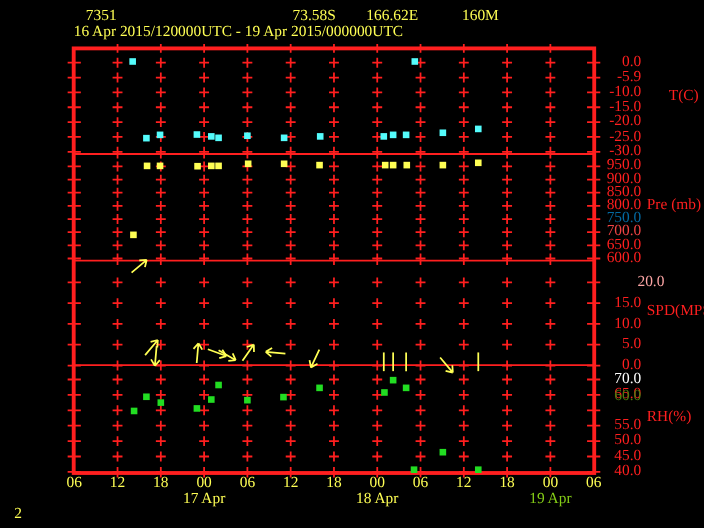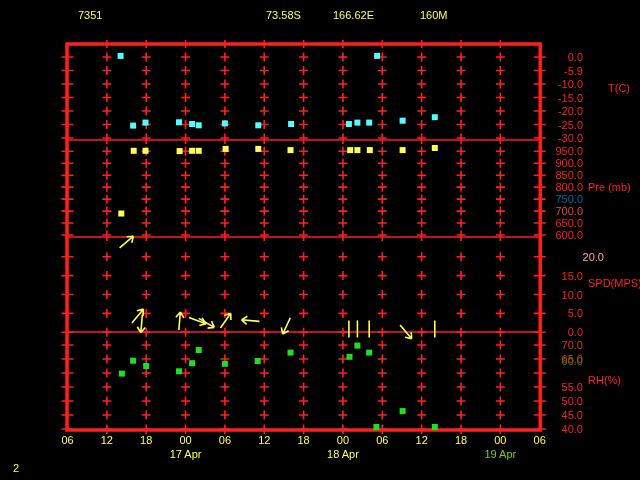--- a/index.html
+++ b/index.html
@@ -1,33 +1,34 @@
 <!DOCTYPE html>
 <html><head>
 <meta charset="utf-8">
 <style>
   html,body{margin:0;padding:0;background:#000;}
   .screen{position:relative;width:640px;height:480px;background:#000;overflow:hidden;
-          font-family:Liberation Sans, sans-serif;font-size:11px;line-height:14px;}
+          font-family:Liberation Serif, serif;font-size:14px;line-height:14px;}
   .abs{position:absolute;white-space:pre;}
   .yellow{color:#ffff54;}
   #chart{position:absolute;left:0;top:0;}
   .ytick{position:absolute;width:42px;text-align:right;white-space:pre;}
   .xtick{position:absolute;width:26px;text-align:center;white-space:pre;}
   .xdate{position:absolute;width:60px;text-align:center;white-space:pre;}
 </style>
 </head>
 <body>
 
 <div class="screen">
 
   <span class="abs yellow" style="left:78px;top:8px;">7351</span>
   <span class="abs yellow" style="left:266px;top:8px;">73.58S</span>
   <span class="abs yellow" style="left:333px;top:8px;">166.62E</span>
   <span class="abs yellow" style="left:420px;top:8px;">160M</span>
+  <span class="abs yellow" style="left:67px;top:23px;">16 Apr 2015/120000UTC - 19 Apr 2015/000000UTC</span>
 
   <svg id="chart" width="640" height="480">
       <rect x="67" y="44" width="473.20000000000005" height="386" fill="none" stroke="#ff1f1f" stroke-width="3.5"></rect>
       <line x1="67.5" y1="140" x2="539.7" y2="140" stroke="#ff1f1f" stroke-width="1.6"></line>
       <line x1="67.5" y1="237" x2="539.7" y2="237" stroke="#ff1f1f" stroke-width="1.6"></line>
       <line x1="67.5" y1="332" x2="539.7" y2="332" stroke="#ff1f1f" stroke-width="1.6"></line>
       <path d="M106.85 52.5L106.85 61.5M102.35 57L111.35 57M146.2 52.5L146.2 61.5M141.7 57L150.7 57M185.55 52.5L185.55 61.5M181.05 57L190.05 57M224.9 52.5L224.9 61.5M220.4 57L229.4 57M264.25 52.5L264.25 61.5M259.75 57L268.75 57M303.6 52.5L303.6 61.5M299.1 57L308.1 57M342.95000000000005 52.5L342.95000000000005 61.5M338.45000000000005 57L347.45000000000005 57M382.3 52.5L382.3 61.5M377.8 57L386.8 57M421.65000000000003 52.5L421.65000000000003 61.5M417.15000000000003 57L426.15000000000003 57M461.00000000000006 52.5L461.00000000000006 61.5M456.50000000000006 57L465.50000000000006 57M500.35 52.5L500.35 61.5M495.85 57L504.85 57M61.5 57L73.5 57M533.7 57L545.7 57M106.85 66L106.85 75M102.35 70.5L111.35 70.5M146.2 66L146.2 75M141.7 70.5L150.7 70.5M185.55 66L185.55 75M181.05 70.5L190.05 70.5M224.9 66L224.9 75M220.4 70.5L229.4 70.5M264.25 66L264.25 75M259.75 70.5L268.75 70.5M303.6 66L303.6 75M299.1 70.5L308.1 70.5M342.95000000000005 66L342.95000000000005 75M338.45000000000005 70.5L347.45000000000005 70.5M382.3 66L382.3 75M377.8 70.5L386.8 70.5M421.65000000000003 66L421.65000000000003 75M417.15000000000003 70.5L426.15000000000003 70.5M461.00000000000006 66L461.00000000000006 75M456.50000000000006 70.5L465.50000000000006 70.5M500.35 66L500.35 75M495.85 70.5L504.85 70.5M61.5 70.5L73.5 70.5M533.7 70.5L545.7 70.5M106.85 79.5L106.85 88.5M102.35 84L111.35 84M146.2 79.5L146.2 88.5M141.7 84L150.7 84M185.55 79.5L185.55 88.5M181.05 84L190.05 84M224.9 79.5L224.9 88.5M220.4 84L229.4 84M264.25 79.5L264.25 88.5M259.75 84L268.75 84M303.6 79.5L303.6 88.5M299.1 84L308.1 84M342.95000000000005 79.5L342.95000000000005 88.5M338.45000000000005 84L347.45000000000005 84M382.3 79.5L382.3 88.5M377.8 84L386.8 84M421.65000000000003 79.5L421.65000000000003 88.5M417.15000000000003 84L426.15000000000003 84M461.00000000000006 79.5L461.00000000000006 88.5M456.50000000000006 84L465.50000000000006 84M500.35 79.5L500.35 88.5M495.85 84L504.85 84M61.5 84L73.5 84M533.7 84L545.7 84M106.85 93L106.85 102M102.35 97.5L111.35 97.5M146.2 93L146.2 102M141.7 97.5L150.7 97.5M185.55 93L185.55 102M181.05 97.5L190.05 97.5M224.9 93L224.9 102M220.4 97.5L229.4 97.5M264.25 93L264.25 102M259.75 97.5L268.75 97.5M303.6 93L303.6 102M299.1 97.5L308.1 97.5M342.95000000000005 93L342.95000000000005 102M338.45000000000005 97.5L347.45000000000005 97.5M382.3 93L382.3 102M377.8 97.5L386.8 97.5M421.65000000000003 93L421.65000000000003 102M417.15000000000003 97.5L426.15000000000003 97.5M461.00000000000006 93L461.00000000000006 102M456.50000000000006 97.5L465.50000000000006 97.5M500.35 93L500.35 102M495.85 97.5L504.85 97.5M61.5 97.5L73.5 97.5M533.7 97.5L545.7 97.5M106.85 106.5L106.85 115.5M102.35 111L111.35 111M146.2 106.5L146.2 115.5M141.7 111L150.7 111M185.55 106.5L185.55 115.5M181.05 111L190.05 111M224.9 106.5L224.9 115.5M220.4 111L229.4 111M264.25 106.5L264.25 115.5M259.75 111L268.75 111M303.6 106.5L303.6 115.5M299.1 111L308.1 111M342.95000000000005 106.5L342.95000000000005 115.5M338.45000000000005 111L347.45000000000005 111M382.3 106.5L382.3 115.5M377.8 111L386.8 111M421.65000000000003 106.5L421.65000000000003 115.5M417.15000000000003 111L426.15000000000003 111M461.00000000000006 106.5L461.00000000000006 115.5M456.50000000000006 111L465.50000000000006 111M500.35 106.5L500.35 115.5M495.85 111L504.85 111M61.5 111L73.5 111M533.7 111L545.7 111M106.85 120L106.85 129M102.35 124.5L111.35 124.5M146.2 120L146.2 129M141.7 124.5L150.7 124.5M185.55 120L185.55 129M181.05 124.5L190.05 124.5M224.9 120L224.9 129M220.4 124.5L229.4 124.5M264.25 120L264.25 129M259.75 124.5L268.75 124.5M303.6 120L303.6 129M299.1 124.5L308.1 124.5M342.95000000000005 120L342.95000000000005 129M338.45000000000005 124.5L347.45000000000005 124.5M382.3 120L382.3 129M377.8 124.5L386.8 124.5M421.65000000000003 120L421.65000000000003 129M417.15000000000003 124.5L426.15000000000003 124.5M461.00000000000006 120L461.00000000000006 129M456.50000000000006 124.5L465.50000000000006 124.5M500.35 120L500.35 129M495.85 124.5L504.85 124.5M61.5 124.5L73.5 124.5M533.7 124.5L545.7 124.5M106.85 133.5L106.85 142.5M102.35 138L111.35 138M146.2 133.5L146.2 142.5M141.7 138L150.7 138M185.55 133.5L185.55 142.5M181.05 138L190.05 138M224.9 133.5L224.9 142.5M220.4 138L229.4 138M264.25 133.5L264.25 142.5M259.75 138L268.75 138M303.6 133.5L303.6 142.5M299.1 138L308.1 138M342.95000000000005 133.5L342.95000000000005 142.5M338.45000000000005 138L347.45000000000005 138M382.3 133.5L382.3 142.5M377.8 138L386.8 138M421.65000000000003 133.5L421.65000000000003 142.5M417.15000000000003 138L426.15000000000003 138M461.00000000000006 133.5L461.00000000000006 142.5M456.50000000000006 138L465.50000000000006 138M500.35 133.5L500.35 142.5M495.85 138L504.85 138M61.5 138L73.5 138M533.7 138L545.7 138M106.85 146.8L106.85 155.8M102.35 151.3L111.35 151.3M146.2 146.8L146.2 155.8M141.7 151.3L150.7 151.3M185.55 146.8L185.55 155.8M181.05 151.3L190.05 151.3M224.9 146.8L224.9 155.8M220.4 151.3L229.4 151.3M264.25 146.8L264.25 155.8M259.75 151.3L268.75 151.3M303.6 146.8L303.6 155.8M299.1 151.3L308.1 151.3M342.95000000000005 146.8L342.95000000000005 155.8M338.45000000000005 151.3L347.45000000000005 151.3M382.3 146.8L382.3 155.8M377.8 151.3L386.8 151.3M421.65000000000003 146.8L421.65000000000003 155.8M417.15000000000003 151.3L426.15000000000003 151.3M461.00000000000006 146.8L461.00000000000006 155.8M456.50000000000006 151.3L465.50000000000006 151.3M500.35 146.8L500.35 155.8M495.85 151.3L504.85 151.3M61.5 151.3L73.5 151.3M533.7 151.3L545.7 151.3M106.85 158.75714285714287L106.85 167.75714285714287M102.35 163.25714285714287L111.35 163.25714285714287M146.2 158.75714285714287L146.2 167.75714285714287M141.7 163.25714285714287L150.7 163.25714285714287M185.55 158.75714285714287L185.55 167.75714285714287M181.05 163.25714285714287L190.05 163.25714285714287M224.9 158.75714285714287L224.9 167.75714285714287M220.4 163.25714285714287L229.4 163.25714285714287M264.25 158.75714285714287L264.25 167.75714285714287M259.75 163.25714285714287L268.75 163.25714285714287M303.6 158.75714285714287L303.6 167.75714285714287M299.1 163.25714285714287L308.1 163.25714285714287M342.95000000000005 158.75714285714287L342.95000000000005 167.75714285714287M338.45000000000005 163.25714285714287L347.45000000000005 163.25714285714287M382.3 158.75714285714287L382.3 167.75714285714287M377.8 163.25714285714287L386.8 163.25714285714287M421.65000000000003 158.75714285714287L421.65000000000003 167.75714285714287M417.15000000000003 163.25714285714287L426.15000000000003 163.25714285714287M461.00000000000006 158.75714285714287L461.00000000000006 167.75714285714287M456.50000000000006 163.25714285714287L465.50000000000006 163.25714285714287M500.35 158.75714285714287L500.35 167.75714285714287M495.85 163.25714285714287L504.85 163.25714285714287M61.5 163.25714285714287L73.5 163.25714285714287M533.7 163.25714285714287L545.7 163.25714285714287M106.85 170.71428571428572L106.85 179.71428571428572M102.35 175.21428571428572L111.35 175.21428571428572M146.2 170.71428571428572L146.2 179.71428571428572M141.7 175.21428571428572L150.7 175.21428571428572M185.55 170.71428571428572L185.55 179.71428571428572M181.05 175.21428571428572L190.05 175.21428571428572M224.9 170.71428571428572L224.9 179.71428571428572M220.4 175.21428571428572L229.4 175.21428571428572M264.25 170.71428571428572L264.25 179.71428571428572M259.75 175.21428571428572L268.75 175.21428571428572M303.6 170.71428571428572L303.6 179.71428571428572M299.1 175.21428571428572L308.1 175.21428571428572M342.95000000000005 170.71428571428572L342.95000000000005 179.71428571428572M338.45000000000005 175.21428571428572L347.45000000000005 175.21428571428572M382.3 170.71428571428572L382.3 179.71428571428572M377.8 175.21428571428572L386.8 175.21428571428572M421.65000000000003 170.71428571428572L421.65000000000003 179.71428571428572M417.15000000000003 175.21428571428572L426.15000000000003 175.21428571428572M461.00000000000006 170.71428571428572L461.00000000000006 179.71428571428572M456.50000000000006 175.21428571428572L465.50000000000006 175.21428571428572M500.35 170.71428571428572L500.35 179.71428571428572M495.85 175.21428571428572L504.85 175.21428571428572M61.5 175.21428571428572L73.5 175.21428571428572M533.7 175.21428571428572L545.7 175.21428571428572M106.85 182.67142857142858L106.85 191.67142857142858M102.35 187.17142857142858L111.35 187.17142857142858M146.2 182.67142857142858L146.2 191.67142857142858M141.7 187.17142857142858L150.7 187.17142857142858M185.55 182.67142857142858L185.55 191.67142857142858M181.05 187.17142857142858L190.05 187.17142857142858M224.9 182.67142857142858L224.9 191.67142857142858M220.4 187.17142857142858L229.4 187.17142857142858M264.25 182.67142857142858L264.25 191.67142857142858M259.75 187.17142857142858L268.75 187.17142857142858M303.6 182.67142857142858L303.6 191.67142857142858M299.1 187.17142857142858L308.1 187.17142857142858M342.95000000000005 182.67142857142858L342.95000000000005 191.67142857142858M338.45000000000005 187.17142857142858L347.45000000000005 187.17142857142858M382.3 182.67142857142858L382.3 191.67142857142858M377.8 187.17142857142858L386.8 187.17142857142858M421.65000000000003 182.67142857142858L421.65000000000003 191.67142857142858M417.15000000000003 187.17142857142858L426.15000000000003 187.17142857142858M461.00000000000006 182.67142857142858L461.00000000000006 191.67142857142858M456.50000000000006 187.17142857142858L465.50000000000006 187.17142857142858M500.35 182.67142857142858L500.35 191.67142857142858M495.85 187.17142857142858L504.85 187.17142857142858M61.5 187.17142857142858L73.5 187.17142857142858M533.7 187.17142857142858L545.7 187.17142857142858M106.85 194.62857142857143L106.85 203.62857142857143M102.35 199.12857142857143L111.35 199.12857142857143M146.2 194.62857142857143L146.2 203.62857142857143M141.7 199.12857142857143L150.7 199.12857142857143M185.55 194.62857142857143L185.55 203.62857142857143M181.05 199.12857142857143L190.05 199.12857142857143M224.9 194.62857142857143L224.9 203.62857142857143M220.4 199.12857142857143L229.4 199.12857142857143M264.25 194.62857142857143L264.25 203.62857142857143M259.75 199.12857142857143L268.75 199.12857142857143M303.6 194.62857142857143L303.6 203.62857142857143M299.1 199.12857142857143L308.1 199.12857142857143M342.95000000000005 194.62857142857143L342.95000000000005 203.62857142857143M338.45000000000005 199.12857142857143L347.45000000000005 199.12857142857143M382.3 194.62857142857143L382.3 203.62857142857143M377.8 199.12857142857143L386.8 199.12857142857143M421.65000000000003 194.62857142857143L421.65000000000003 203.62857142857143M417.15000000000003 199.12857142857143L426.15000000000003 199.12857142857143M461.00000000000006 194.62857142857143L461.00000000000006 203.62857142857143M456.50000000000006 199.12857142857143L465.50000000000006 199.12857142857143M500.35 194.62857142857143L500.35 203.62857142857143M495.85 199.12857142857143L504.85 199.12857142857143M61.5 199.12857142857143L73.5 199.12857142857143M533.7 199.12857142857143L545.7 199.12857142857143M106.85 206.5857142857143L106.85 215.5857142857143M102.35 211.0857142857143L111.35 211.0857142857143M146.2 206.5857142857143L146.2 215.5857142857143M141.7 211.0857142857143L150.7 211.0857142857143M185.55 206.5857142857143L185.55 215.5857142857143M181.05 211.0857142857143L190.05 211.0857142857143M224.9 206.5857142857143L224.9 215.5857142857143M220.4 211.0857142857143L229.4 211.0857142857143M264.25 206.5857142857143L264.25 215.5857142857143M259.75 211.0857142857143L268.75 211.0857142857143M303.6 206.5857142857143L303.6 215.5857142857143M299.1 211.0857142857143L308.1 211.0857142857143M342.95000000000005 206.5857142857143L342.95000000000005 215.5857142857143M338.45000000000005 211.0857142857143L347.45000000000005 211.0857142857143M382.3 206.5857142857143L382.3 215.5857142857143M377.8 211.0857142857143L386.8 211.0857142857143M421.65000000000003 206.5857142857143L421.65000000000003 215.5857142857143M417.15000000000003 211.0857142857143L426.15000000000003 211.0857142857143M461.00000000000006 206.5857142857143L461.00000000000006 215.5857142857143M456.50000000000006 211.0857142857143L465.50000000000006 211.0857142857143M500.35 206.5857142857143L500.35 215.5857142857143M495.85 211.0857142857143L504.85 211.0857142857143M61.5 211.0857142857143L73.5 211.0857142857143M533.7 211.0857142857143L545.7 211.0857142857143M106.85 218.54285714285714L106.85 227.54285714285714M102.35 223.04285714285714L111.35 223.04285714285714M146.2 218.54285714285714L146.2 227.54285714285714M141.7 223.04285714285714L150.7 223.04285714285714M185.55 218.54285714285714L185.55 227.54285714285714M181.05 223.04285714285714L190.05 223.04285714285714M224.9 218.54285714285714L224.9 227.54285714285714M220.4 223.04285714285714L229.4 223.04285714285714M264.25 218.54285714285714L264.25 227.54285714285714M259.75 223.04285714285714L268.75 223.04285714285714M303.6 218.54285714285714L303.6 227.54285714285714M299.1 223.04285714285714L308.1 223.04285714285714M342.95000000000005 218.54285714285714L342.95000000000005 227.54285714285714M338.45000000000005 223.04285714285714L347.45000000000005 223.04285714285714M382.3 218.54285714285714L382.3 227.54285714285714M377.8 223.04285714285714L386.8 223.04285714285714M421.65000000000003 218.54285714285714L421.65000000000003 227.54285714285714M417.15000000000003 223.04285714285714L426.15000000000003 223.04285714285714M461.00000000000006 218.54285714285714L461.00000000000006 227.54285714285714M456.50000000000006 223.04285714285714L465.50000000000006 223.04285714285714M500.35 218.54285714285714L500.35 227.54285714285714M495.85 223.04285714285714L504.85 223.04285714285714M61.5 223.04285714285714L73.5 223.04285714285714M533.7 223.04285714285714L545.7 223.04285714285714M106.85 230.5L106.85 239.5M102.35 235L111.35 235M146.2 230.5L146.2 239.5M141.7 235L150.7 235M185.55 230.5L185.55 239.5M181.05 235L190.05 235M224.9 230.5L224.9 239.5M220.4 235L229.4 235M264.25 230.5L264.25 239.5M259.75 235L268.75 235M303.6 230.5L303.6 239.5M299.1 235L308.1 235M342.95000000000005 230.5L342.95000000000005 239.5M338.45000000000005 235L347.45000000000005 235M382.3 230.5L382.3 239.5M377.8 235L386.8 235M421.65000000000003 230.5L421.65000000000003 239.5M417.15000000000003 235L426.15000000000003 235M461.00000000000006 230.5L461.00000000000006 239.5M456.50000000000006 235L465.50000000000006 235M500.35 230.5L500.35 239.5M495.85 235L504.85 235M61.5 235L73.5 235M533.7 235L545.7 235M106.85 252.2L106.85 261.2M102.35 256.7L111.35 256.7M146.2 252.2L146.2 261.2M141.7 256.7L150.7 256.7M185.55 252.2L185.55 261.2M181.05 256.7L190.05 256.7M224.9 252.2L224.9 261.2M220.4 256.7L229.4 256.7M264.25 252.2L264.25 261.2M259.75 256.7L268.75 256.7M303.6 252.2L303.6 261.2M299.1 256.7L308.1 256.7M342.95000000000005 252.2L342.95000000000005 261.2M338.45000000000005 256.7L347.45000000000005 256.7M382.3 252.2L382.3 261.2M377.8 256.7L386.8 256.7M421.65000000000003 252.2L421.65000000000003 261.2M417.15000000000003 256.7L426.15000000000003 256.7M461.00000000000006 252.2L461.00000000000006 261.2M456.50000000000006 256.7L465.50000000000006 256.7M500.35 252.2L500.35 261.2M495.85 256.7L504.85 256.7M61.5 256.7L73.5 256.7M533.7 256.7L545.7 256.7M106.85 271.1L106.85 280.1M102.35 275.6L111.35 275.6M146.2 271.1L146.2 280.1M141.7 275.6L150.7 275.6M185.55 271.1L185.55 280.1M181.05 275.6L190.05 275.6M224.9 271.1L224.9 280.1M220.4 275.6L229.4 275.6M264.25 271.1L264.25 280.1M259.75 275.6L268.75 275.6M303.6 271.1L303.6 280.1M299.1 275.6L308.1 275.6M342.95000000000005 271.1L342.95000000000005 280.1M338.45000000000005 275.6L347.45000000000005 275.6M382.3 271.1L382.3 280.1M377.8 275.6L386.8 275.6M421.65000000000003 271.1L421.65000000000003 280.1M417.15000000000003 275.6L426.15000000000003 275.6M461.00000000000006 271.1L461.00000000000006 280.1M456.50000000000006 275.6L465.50000000000006 275.6M500.35 271.1L500.35 280.1M495.85 275.6L504.85 275.6M61.5 275.6L73.5 275.6M533.7 275.6L545.7 275.6M106.85 290L106.85 299M102.35 294.5L111.35 294.5M146.2 290L146.2 299M141.7 294.5L150.7 294.5M185.55 290L185.55 299M181.05 294.5L190.05 294.5M224.9 290L224.9 299M220.4 294.5L229.4 294.5M264.25 290L264.25 299M259.75 294.5L268.75 294.5M303.6 290L303.6 299M299.1 294.5L308.1 294.5M342.95000000000005 290L342.95000000000005 299M338.45000000000005 294.5L347.45000000000005 294.5M382.3 290L382.3 299M377.8 294.5L386.8 294.5M421.65000000000003 290L421.65000000000003 299M417.15000000000003 294.5L426.15000000000003 294.5M461.00000000000006 290L461.00000000000006 299M456.50000000000006 294.5L465.50000000000006 294.5M500.35 290L500.35 299M495.85 294.5L504.85 294.5M61.5 294.5L73.5 294.5M533.7 294.5L545.7 294.5M106.85 308.9L106.85 317.9M102.35 313.4L111.35 313.4M146.2 308.9L146.2 317.9M141.7 313.4L150.7 313.4M185.55 308.9L185.55 317.9M181.05 313.4L190.05 313.4M224.9 308.9L224.9 317.9M220.4 313.4L229.4 313.4M264.25 308.9L264.25 317.9M259.75 313.4L268.75 313.4M303.6 308.9L303.6 317.9M299.1 313.4L308.1 313.4M342.95000000000005 308.9L342.95000000000005 317.9M338.45000000000005 313.4L347.45000000000005 313.4M382.3 308.9L382.3 317.9M377.8 313.4L386.8 313.4M421.65000000000003 308.9L421.65000000000003 317.9M417.15000000000003 313.4L426.15000000000003 313.4M461.00000000000006 308.9L461.00000000000006 317.9M456.50000000000006 313.4L465.50000000000006 313.4M500.35 308.9L500.35 317.9M495.85 313.4L504.85 313.4M61.5 313.4L73.5 313.4M533.7 313.4L545.7 313.4M106.85 327.8L106.85 336.8M102.35 332.3L111.35 332.3M146.2 327.8L146.2 336.8M141.7 332.3L150.7 332.3M185.55 327.8L185.55 336.8M181.05 332.3L190.05 332.3M224.9 327.8L224.9 336.8M220.4 332.3L229.4 332.3M264.25 327.8L264.25 336.8M259.75 332.3L268.75 332.3M303.6 327.8L303.6 336.8M299.1 332.3L308.1 332.3M342.95000000000005 327.8L342.95000000000005 336.8M338.45000000000005 332.3L347.45000000000005 332.3M382.3 327.8L382.3 336.8M377.8 332.3L386.8 332.3M421.65000000000003 327.8L421.65000000000003 336.8M417.15000000000003 332.3L426.15000000000003 332.3M461.00000000000006 327.8L461.00000000000006 336.8M456.50000000000006 332.3L465.50000000000006 332.3M500.35 327.8L500.35 336.8M495.85 332.3L504.85 332.3M61.5 332.3L73.5 332.3M533.7 332.3L545.7 332.3M106.85 340.5L106.85 349.5M102.35 345L111.35 345M146.2 340.5L146.2 349.5M141.7 345L150.7 345M185.55 340.5L185.55 349.5M181.05 345L190.05 345M224.9 340.5L224.9 349.5M220.4 345L229.4 345M264.25 340.5L264.25 349.5M259.75 345L268.75 345M303.6 340.5L303.6 349.5M299.1 345L308.1 345M342.95000000000005 340.5L342.95000000000005 349.5M338.45000000000005 345L347.45000000000005 345M382.3 340.5L382.3 349.5M377.8 345L386.8 345M421.65000000000003 340.5L421.65000000000003 349.5M417.15000000000003 345L426.15000000000003 345M461.00000000000006 340.5L461.00000000000006 349.5M456.50000000000006 345L465.50000000000006 345M500.35 340.5L500.35 349.5M495.85 345L504.85 345M61.5 345L73.5 345M533.7 345L545.7 345M106.85 354.5L106.85 363.5M102.35 359L111.35 359M146.2 354.5L146.2 363.5M141.7 359L150.7 359M185.55 354.5L185.55 363.5M181.05 359L190.05 359M224.9 354.5L224.9 363.5M220.4 359L229.4 359M264.25 354.5L264.25 363.5M259.75 359L268.75 359M303.6 354.5L303.6 363.5M299.1 359L308.1 359M342.95000000000005 354.5L342.95000000000005 363.5M338.45000000000005 359L347.45000000000005 359M382.3 354.5L382.3 363.5M377.8 359L386.8 359M421.65000000000003 354.5L421.65000000000003 363.5M417.15000000000003 359L426.15000000000003 359M461.00000000000006 354.5L461.00000000000006 363.5M456.50000000000006 359L465.50000000000006 359M500.35 354.5L500.35 363.5M495.85 359L504.85 359M61.5 359L73.5 359M533.7 359L545.7 359M106.85 368.5L106.85 377.5M102.35 373L111.35 373M146.2 368.5L146.2 377.5M141.7 373L150.7 373M185.55 368.5L185.55 377.5M181.05 373L190.05 373M224.9 368.5L224.9 377.5M220.4 373L229.4 373M264.25 368.5L264.25 377.5M259.75 373L268.75 373M303.6 368.5L303.6 377.5M299.1 373L308.1 373M342.95000000000005 368.5L342.95000000000005 377.5M338.45000000000005 373L347.45000000000005 373M382.3 368.5L382.3 377.5M377.8 373L386.8 373M421.65000000000003 368.5L421.65000000000003 377.5M417.15000000000003 373L426.15000000000003 373M461.00000000000006 368.5L461.00000000000006 377.5M456.50000000000006 373L465.50000000000006 373M500.35 368.5L500.35 377.5M495.85 373L504.85 373M61.5 373L73.5 373M533.7 373L545.7 373M106.85 382.5L106.85 391.5M102.35 387L111.35 387M146.2 382.5L146.2 391.5M141.7 387L150.7 387M185.55 382.5L185.55 391.5M181.05 387L190.05 387M224.9 382.5L224.9 391.5M220.4 387L229.4 387M264.25 382.5L264.25 391.5M259.75 387L268.75 387M303.6 382.5L303.6 391.5M299.1 387L308.1 387M342.95000000000005 382.5L342.95000000000005 391.5M338.45000000000005 387L347.45000000000005 387M382.3 382.5L382.3 391.5M377.8 387L386.8 387M421.65000000000003 382.5L421.65000000000003 391.5M417.15000000000003 387L426.15000000000003 387M461.00000000000006 382.5L461.00000000000006 391.5M456.50000000000006 387L465.50000000000006 387M500.35 382.5L500.35 391.5M495.85 387L504.85 387M61.5 387L73.5 387M533.7 387L545.7 387M106.85 396.5L106.85 405.5M102.35 401L111.35 401M146.2 396.5L146.2 405.5M141.7 401L150.7 401M185.55 396.5L185.55 405.5M181.05 401L190.05 401M224.9 396.5L224.9 405.5M220.4 401L229.4 401M264.25 396.5L264.25 405.5M259.75 401L268.75 401M303.6 396.5L303.6 405.5M299.1 401L308.1 401M342.95000000000005 396.5L342.95000000000005 405.5M338.45000000000005 401L347.45000000000005 401M382.3 396.5L382.3 405.5M377.8 401L386.8 401M421.65000000000003 396.5L421.65000000000003 405.5M417.15000000000003 401L426.15000000000003 401M461.00000000000006 396.5L461.00000000000006 405.5M456.50000000000006 401L465.50000000000006 401M500.35 396.5L500.35 405.5M495.85 401L504.85 401M61.5 401L73.5 401M533.7 401L545.7 401M106.85 410.5L106.85 419.5M102.35 415L111.35 415M146.2 410.5L146.2 419.5M141.7 415L150.7 415M185.55 410.5L185.55 419.5M181.05 415L190.05 415M224.9 410.5L224.9 419.5M220.4 415L229.4 415M264.25 410.5L264.25 419.5M259.75 415L268.75 415M303.6 410.5L303.6 419.5M299.1 415L308.1 415M342.95000000000005 410.5L342.95000000000005 419.5M338.45000000000005 415L347.45000000000005 415M382.3 410.5L382.3 419.5M377.8 415L386.8 415M421.65000000000003 410.5L421.65000000000003 419.5M417.15000000000003 415L426.15000000000003 415M461.00000000000006 410.5L461.00000000000006 419.5M456.50000000000006 415L465.50000000000006 415M500.35 410.5L500.35 419.5M495.85 415L504.85 415M61.5 415L73.5 415M533.7 415L545.7 415M106.85 424.5L106.85 433.5M102.35 429L111.35 429M146.2 424.5L146.2 433.5M141.7 429L150.7 429M185.55 424.5L185.55 433.5M181.05 429L190.05 429M224.9 424.5L224.9 433.5M220.4 429L229.4 429M264.25 424.5L264.25 433.5M259.75 429L268.75 429M303.6 424.5L303.6 433.5M299.1 429L308.1 429M342.95000000000005 424.5L342.95000000000005 433.5M338.45000000000005 429L347.45000000000005 429M382.3 424.5L382.3 433.5M377.8 429L386.8 429M421.65000000000003 424.5L421.65000000000003 433.5M417.15000000000003 429L426.15000000000003 429M461.00000000000006 424.5L461.00000000000006 433.5M456.50000000000006 429L465.50000000000006 429M500.35 424.5L500.35 433.5M495.85 429L504.85 429M61.5 429L73.5 429M533.7 429L545.7 429M106.85 40L106.85 48M146.2 40L146.2 48M185.55 40L185.55 48M224.9 40L224.9 48M264.25 40L264.25 48M303.6 40L303.6 48M342.95000000000005 40L342.95000000000005 48M382.3 40L382.3 48M421.65000000000003 40L421.65000000000003 48M461.00000000000006 40L461.00000000000006 48M500.35 40L500.35 48M106.85 136L106.85 144M146.2 136L146.2 144M185.55 136L185.55 144M224.9 136L224.9 144M264.25 136L264.25 144M303.6 136L303.6 144M342.95000000000005 136L342.95000000000005 144M382.3 136L382.3 144M421.65000000000003 136L421.65000000000003 144M461.00000000000006 136L461.00000000000006 144M500.35 136L500.35 144M106.85 233L106.85 241M146.2 233L146.2 241M185.55 233L185.55 241M224.9 233L224.9 241M264.25 233L264.25 241M303.6 233L303.6 241M342.95000000000005 233L342.95000000000005 241M382.3 233L382.3 241M421.65000000000003 233L421.65000000000003 241M461.00000000000006 233L461.00000000000006 241M500.35 233L500.35 241M106.85 426L106.85 434M146.2 426L146.2 434M185.55 426L185.55 434M224.9 426L224.9 434M264.25 426L264.25 434M303.6 426L303.6 434M342.95000000000005 426L342.95000000000005 434M382.3 426L382.3 434M421.65000000000003 426L421.65000000000003 434M461.00000000000006 426L461.00000000000006 434M500.35 426L500.35 434" stroke="#ff1f1f" stroke-width="1.6" fill="none"></path>
       <rect x="117.6" y="52.9" width="6" height="6" fill="#54fcfc"></rect>
       <rect x="130.1" y="122.6" width="6" height="6" fill="#54fcfc"></rect>
       <rect x="142.5" y="119.6" width="6" height="6" fill="#54fcfc"></rect>
@@ -125,21 +126,21 @@
       <div class="ytick" style="left: 541px; top: 204.086px; width: 42px; position: absolute; color: #ef4444;">700.0</div>
       <div class="ytick" style="left: 541px; top: 216.043px; width: 42px; position: absolute; color: rgb(255, 31, 31);">650.0</div>
       <div class="ytick" style="left: 541px; top: 228px; width: 42px; position: absolute; color: rgb(255, 31, 31);">600.0</div>
       <div class="abs" style="left: 588px; top: 180px; position: absolute; color: rgb(255, 31, 31);">Pre (mb)</div>
       <div class="ytick" style="left: 562px; top: 249.7px; width: 42px; position: absolute; color: #fca5a5;">20.0</div>
       <div class="ytick" style="left: 541px; top: 268.6px; width: 42px; position: absolute; color: rgb(255, 31, 31);">15.0</div>
       <div class="ytick" style="left: 541px; top: 287.5px; width: 42px; position: absolute; color: rgb(255, 31, 31);">10.0</div>
       <div class="ytick" style="left: 541px; top: 306.4px; width: 42px; position: absolute; color: rgb(255, 31, 31);">5.0</div>
       <div class="ytick" style="left: 541px; top: 325.3px; width: 42px; position: absolute; color: rgb(255, 31, 31);">0.0</div>
       <div class="abs" style="left: 588px; top: 276px; position: absolute; color: rgb(255, 31, 31);">SPD(MPS)</div>
-      <div class="ytick" style="left: 541px; top: 338px; width: 42px; position: absolute; color: #c2410c;">70.0</div>
+      <div class="ytick" style="left: 541px; top: 338px; width: 42px; position: absolute; color: #ffffff;">70.0</div>
       <div class="ytick" style="left: 541px; top: 352px; width: 42px; position: absolute; color: rgb(255, 31, 31);">65.0</div>
       <div class="ytick" style="left: 541px; top: 354px; width: 42px; position: absolute; color: #4d7c0f;">60.0</div>
       <div class="ytick" style="left: 541px; top: 380px; width: 42px; position: absolute; color: rgb(255, 31, 31);">55.0</div>
       <div class="ytick" style="left: 541px; top: 394px; width: 42px; position: absolute; color: rgb(255, 31, 31);">50.0</div>
       <div class="ytick" style="left: 541px; top: 408px; width: 42px; position: absolute; color: rgb(255, 31, 31);">45.0</div>
       <div class="ytick" style="left: 541px; top: 422px; width: 42px; position: absolute; color: rgb(255, 31, 31);">40.0</div>
       <div class="abs" style="left: 588px; top: 373px; position: absolute; color: rgb(255, 31, 31);">RH(%)</div>
       <div class="xtick" style="left: 54.5px; top: 433px; position: absolute; color: rgb(255, 255, 84);">06</div>
       <div class="xtick" style="left: 93.85px; top: 433px; position: absolute; color: rgb(255, 255, 84);">12</div>
       <div class="xtick" style="left: 133.2px; top: 433px; position: absolute; color: rgb(255, 255, 84);">18</div>

